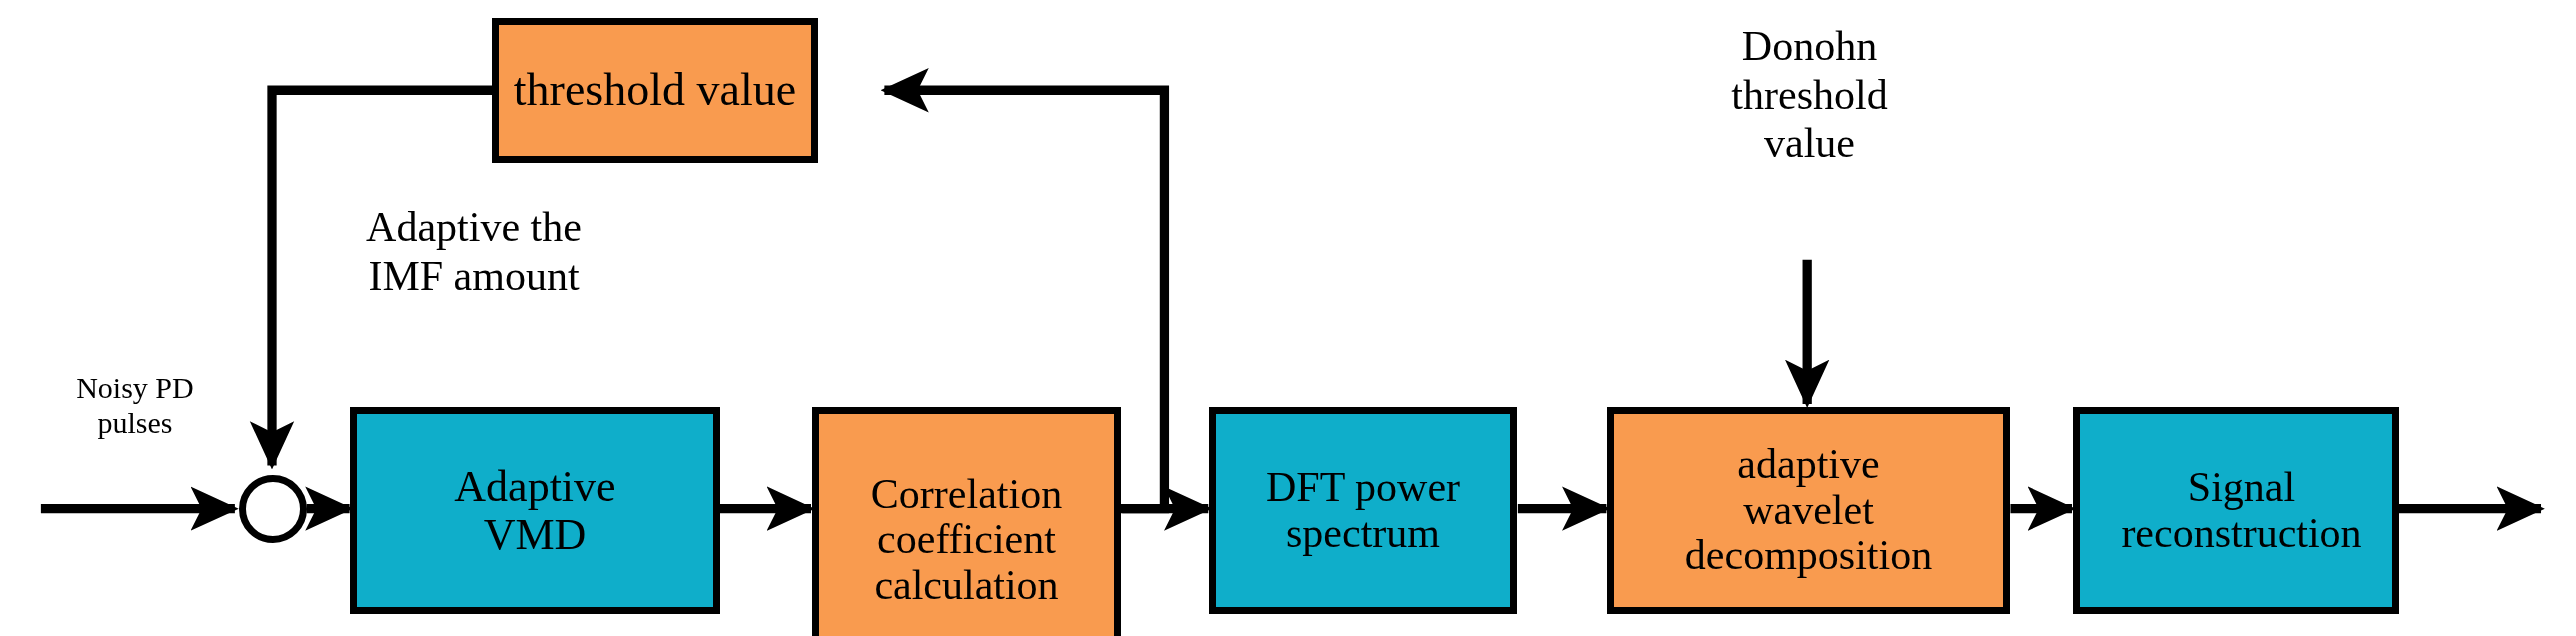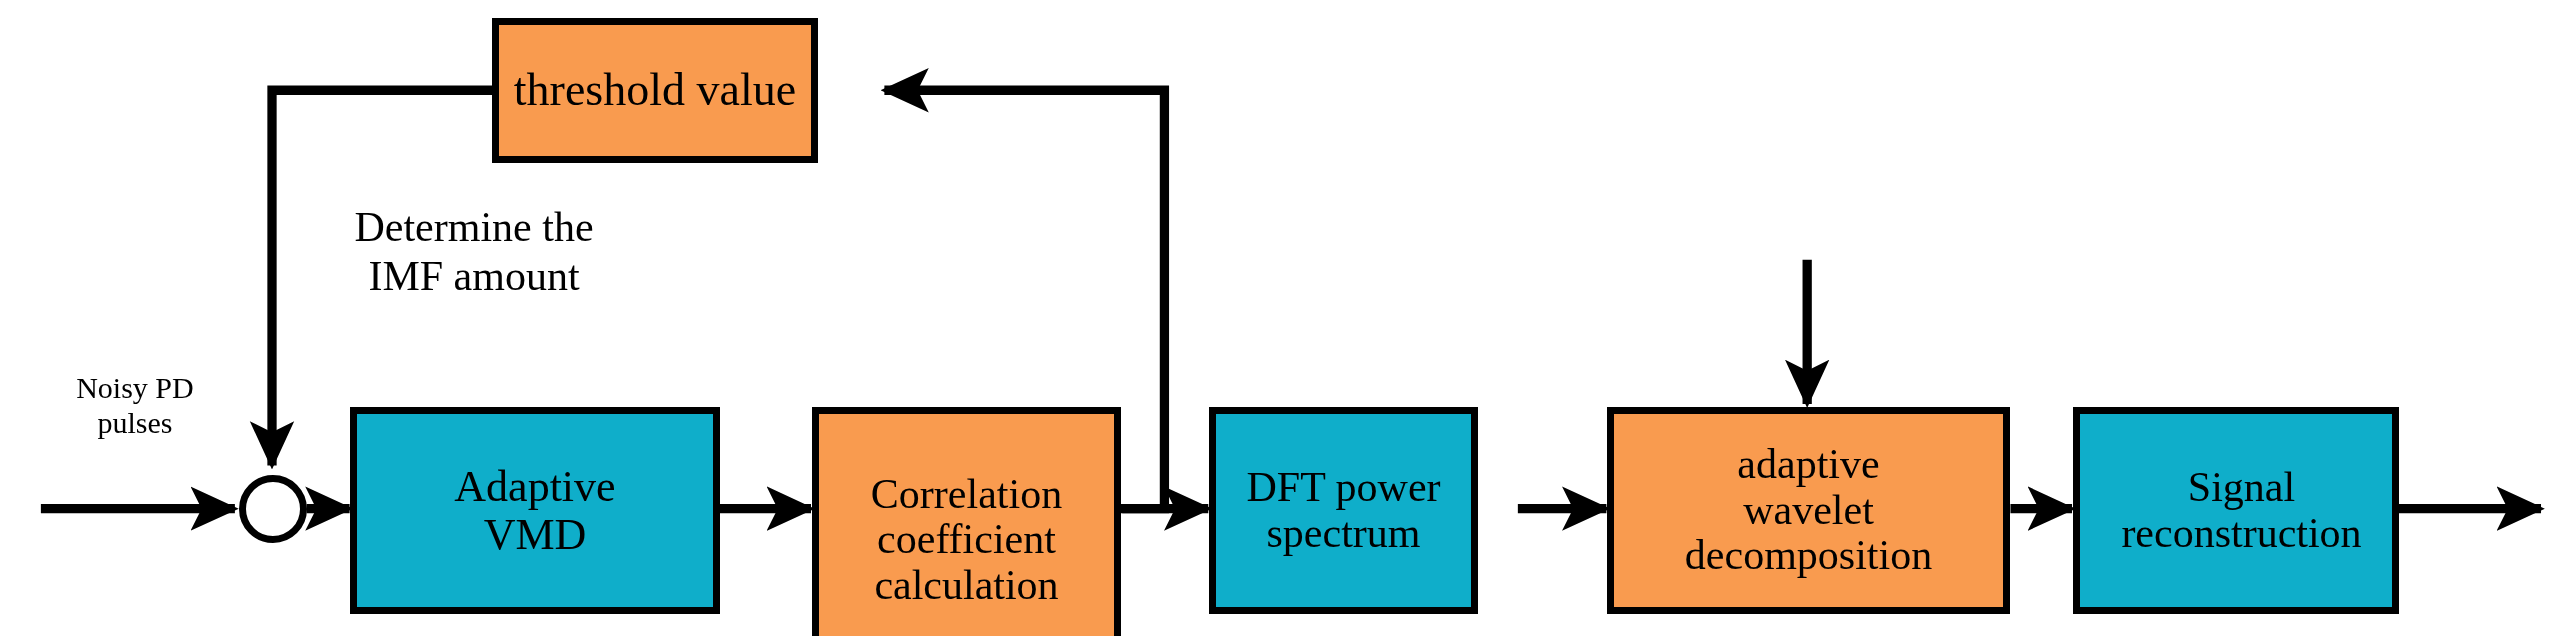--- a/index.html
+++ b/index.html
@@ -101,37 +101,40 @@
     <span class="node-label">Adaptive
 VMD</span>
   </div>
 
   <div class="node" id="node-correlation-coefficient-calculation" style="left: 812px; top: 407px; width: 309px; height: 266px; background: rgb(249, 155, 79); font-size: 42px;">
     <span class="node-label">Correlation
 coefficient
 calculation</span>
   </div>
 
-  <div class="node" id="node-dft-power-spectrum" style="left: 1209px; top: 407px; width: 269px; height: 207px; background: rgb(15, 174, 202); font-size: 42px;">
+  <div class="node" id="node-dft-power-spectrum" style="left: 1209px; top: 407px; width: 308px; height: 207px; background: rgb(15, 174, 202); font-size: 42px;">
     <span class="node-label">DFT power
 spectrum</span>
   </div>
 
   <div class="node" id="node-adaptive-wavelet-decomposition" style="left: 1607px; top: 407px; width: 403px; height: 207px; background: rgb(249, 155, 79); font-size: 42px;">
     <span class="node-label">adaptive
 wavelet
 decomposition</span>
   </div>
 
   <div class="node" id="node-signal-reconstruction" style="left: 2073px; top: 407px; width: 326px; height: 207px; background: rgb(15, 174, 202); font-size: 42px; padding-left: 11px;">
     <span class="node-label">Signal
 reconstruction</span>
   </div>
 
   <div class="free-label" id="label-noisy-pd-pulses" style="left: 8.4px; top: 371px; width: 253px; font-size: 30px;">Noisy PD
 pulses</div>
 
-  <div class="free-label" id="label-determine-imf-amount" style="left: 305px; top: 203px; width: 338px; font-size: 42px;">Determine the
+  <div class="free-label" id="label-determine-imf-amount" style="left: 305px; top: 203px; width: 338px; font-size: 42px;">Adaptive the
 IMF amount</div>
 
+  <div class="free-label" id="label-donohn-threshold-value" style="left: 1666px; top: 22px; width: 287px; font-size: 42px;">Donohn
+threshold
+value</div>
 
 </div>
 
 
 </body></html>

